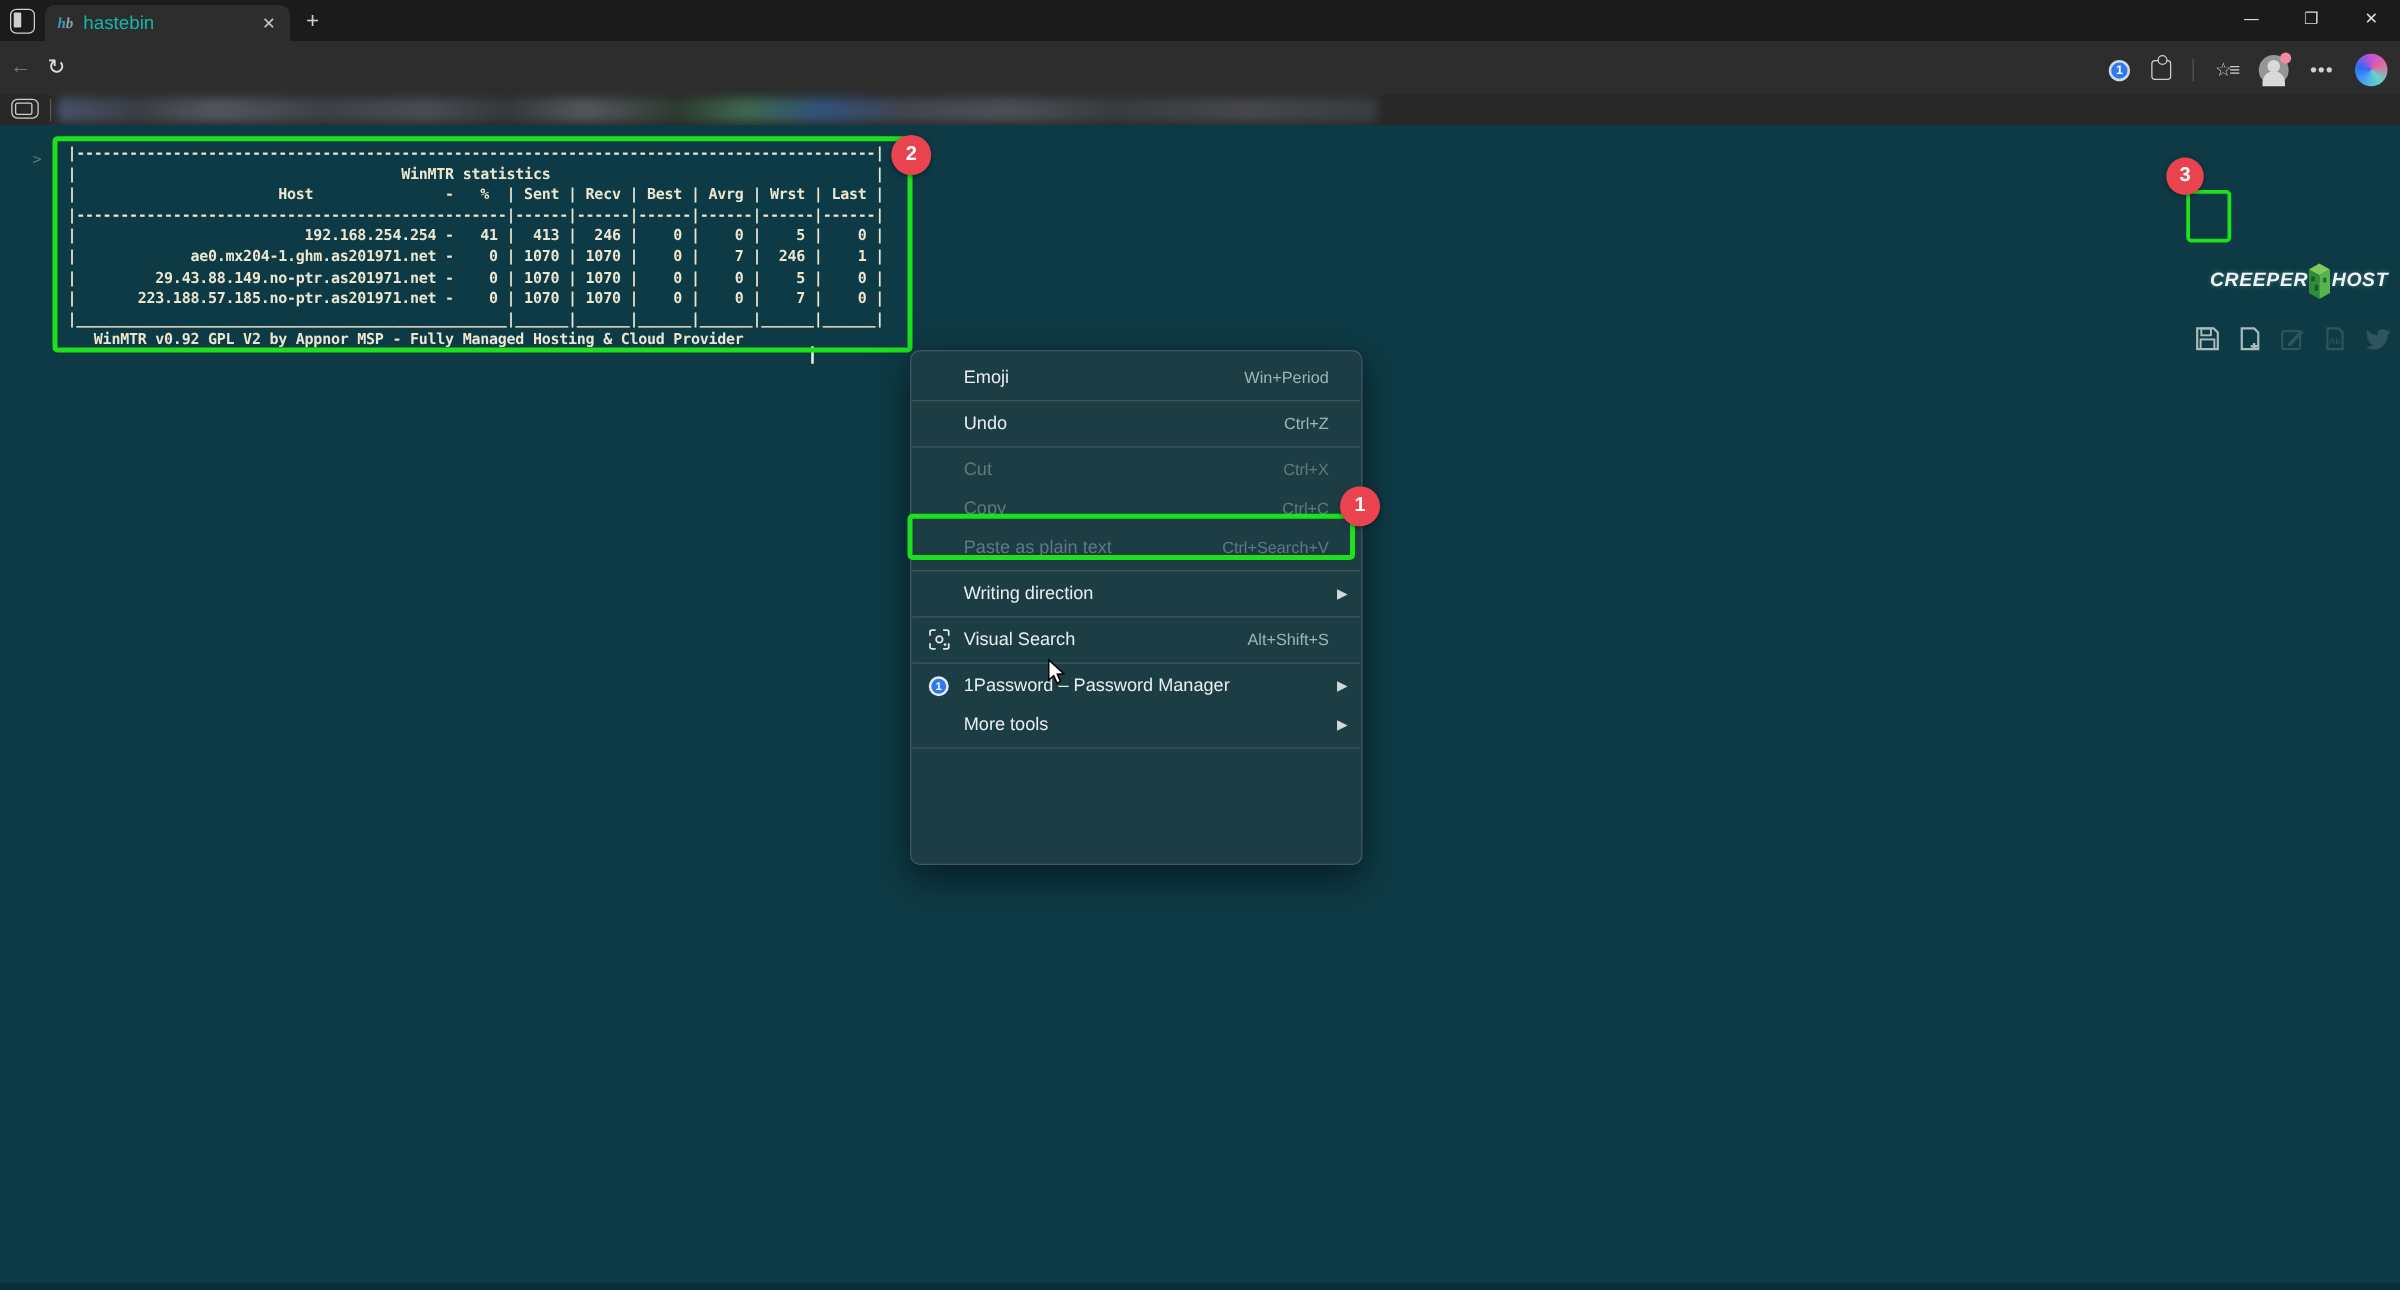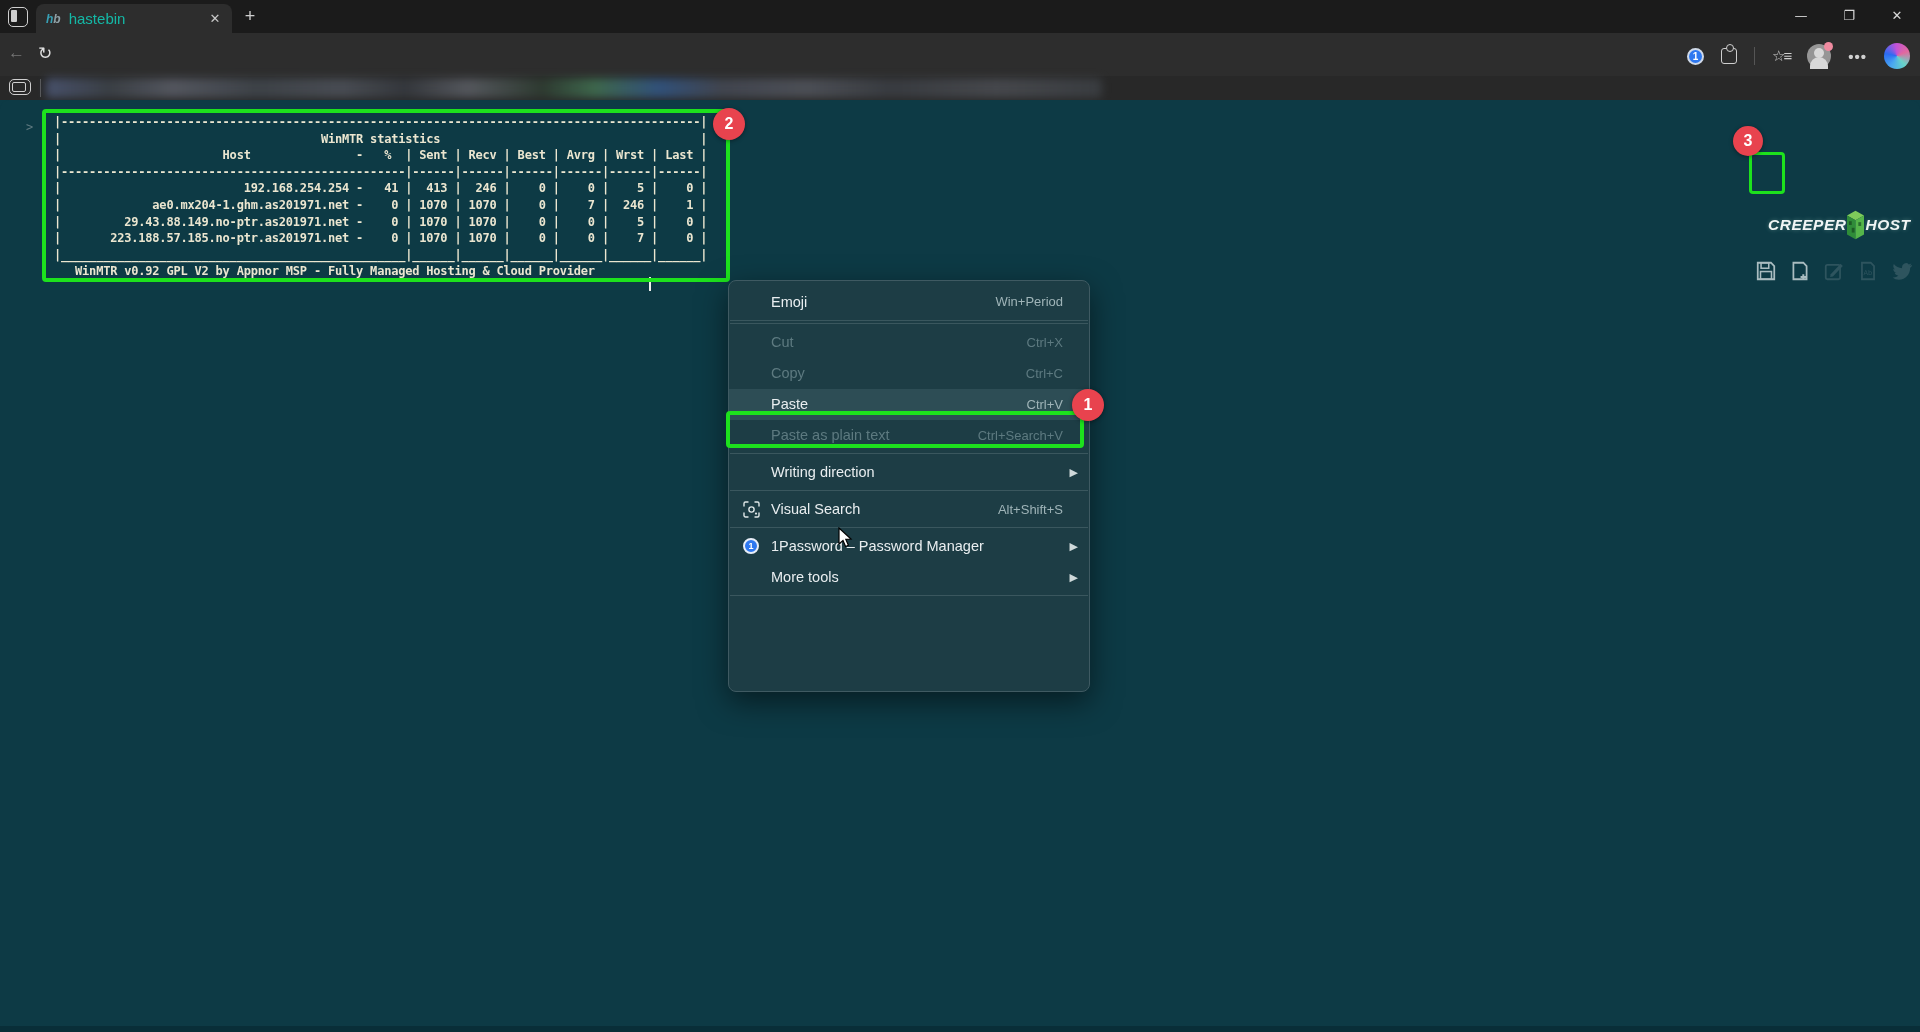--- a/index.html
+++ b/index.html
@@ -4,21 +4,21 @@
 <style>
   * { margin:0; padding:0; box-sizing:border-box; }
   html,body { width:1920px; height:1032px; overflow:hidden; background:#0d3a45;
               font-family:"Liberation Sans", sans-serif; }
   #screen { position:absolute; inset:0; width:1920px; height:1032px; }
 
   
   .titlebar { position:absolute; left:0; top:0; width:1920px; height:33px; background:#1b1b1b; }
   .tab { position:absolute; left:36px; top:4px; width:196px; height:29px; background:#2d2d2d;
          border-radius:8px 8px 0 0; display:flex; align-items:center; padding:0 8px 0 10px; }
-  .tab-fav { font-family:Liberation Sans, sans-serif; font-style:italic; font-weight:bold; font-size:12px; }
+  .tab-fav { font-family:Liberation Serif, serif; font-style:italic; font-weight:bold; font-size:12px; }
   .tab-fav .h { color:#38a0b5; } .tab-fav .b { color:#8fa0a6; }
   .tab-title { color:#14b8a6; font-size:15px; margin-left:8px; flex:1; white-space:nowrap; overflow:hidden; }
   .tab-close { color:#c7c7c7; font-size:13px; width:18px; text-align:center; cursor:default; }
   .newtab { position:absolute; left:238px; top:6px; width:24px; height:22px; color:#cfcfcf;
             font-size:18px; line-height:21px; text-align:center; font-weight:300; }
   .tabactions { position:absolute; left:8px; top:7px; width:20px; height:20px; border:1.8px solid #cfcfcf;
             border-radius:5px; }
   .tabactions::after{ content:""; position:absolute; left:2px; top:2px; width:6px; height:12px;
             background:#cfcfcf; border-radius:1px;}
   .wincontrols { position:absolute; right:8px; top:0; height:30px; display:flex; gap:18px; align-items:center; }
@@ -163,32 +163,32 @@
     <div class="hlbox" style="left:42px; top:9px; width:688px; height:173px;"></div>
     <div class="badge" style="left:713px; top:8px;">2</div>
 
     <div class="menu">
       <div id="menu-items">
           <div class="menu-item">
             <span class="mi-label">Emoji</span>
             <span class="mi-shortcut">Win+Period</span>
           </div>
           <div class="menu-sep"></div>
+          <div class="menu-item">
+            <span class="mi-label">Undo</span>
+            <span class="mi-shortcut">Ctrl+Z</span>
+          </div>
           <div class="menu-sep"></div>
           <div class="menu-item disabled">
             <span class="mi-label">Cut</span>
             <span class="mi-shortcut">Ctrl+X</span>
           </div>
           <div class="menu-item disabled">
             <span class="mi-label">Copy</span>
             <span class="mi-shortcut">Ctrl+C</span>
-          </div>
-          <div class="menu-item hl">
-            <span class="mi-label">Paste</span>
-            <span class="mi-shortcut">Ctrl+V</span>
           </div>
           <div class="menu-item disabled">
             <span class="mi-label">Paste as plain text</span>
             <span class="mi-shortcut">Ctrl+Search+V</span>
           </div>
           <div class="menu-sep"></div>
           <div class="menu-item">
             <span class="mi-label">Writing direction</span>
             <span class="mi-arrow">▶</span>
           </div>

